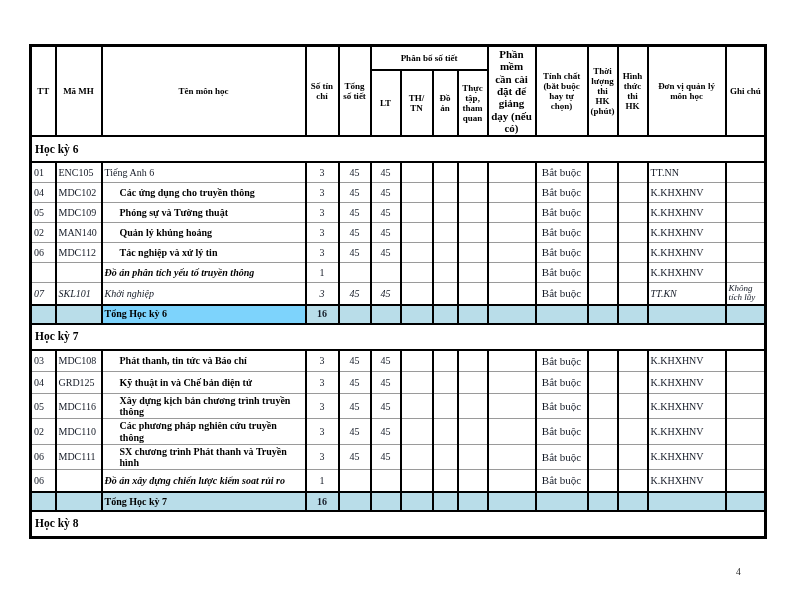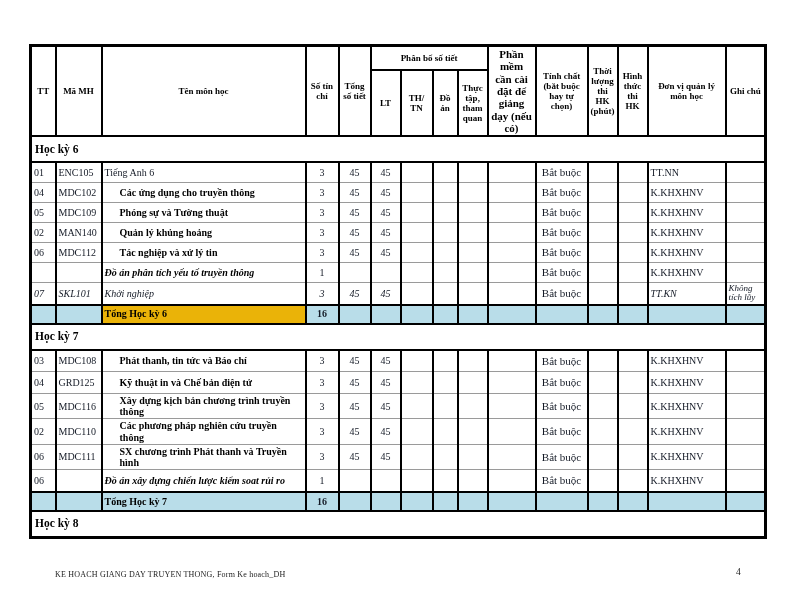--- a/index.html
+++ b/index.html
@@ -223,21 +223,21 @@
           <td class="c-soft"></td>
           <td class="c-chat">Bắt buộc</td>
           <td class="c-num"></td>
           <td class="c-num"></td>
           <td class="c-unit">TT.KN</td>
           <td class="c-note">Không tích lũy</td>
         </tr>
         <tr class="total">
           <td class="c-tt" style="background: rgb(185, 221, 233);"></td>
           <td class="c-code" style="background: rgb(185, 221, 233);"></td>
-          <td class="c-name" style="background: #eab308;">Tổng Học kỳ 6</td>
+          <td class="c-name" style="background: #7dd3fc;">Tổng Học kỳ 6</td>
           <td class="c-num" style="background: rgb(185, 221, 233);">16</td>
           <td class="c-num" style="background: rgb(185, 221, 233);"></td>
           <td class="c-num" style="background: rgb(185, 221, 233);"></td>
           <td class="c-num" style="background: rgb(185, 221, 233);"></td>
           <td class="c-num" style="background: rgb(185, 221, 233);"></td>
           <td class="c-num" style="background: rgb(185, 221, 233);"></td>
           <td class="c-soft" style="background: rgb(185, 221, 233);"></td>
           <td class="c-chat" style="background: rgb(185, 221, 233);"></td>
           <td class="c-num" style="background: rgb(185, 221, 233);"></td>
           <td class="c-num" style="background: rgb(185, 221, 233);"></td>
@@ -369,15 +369,14 @@
           <td class="c-note" style="background: rgb(185, 221, 233);"></td>
         </tr>
       </tbody>
       <tbody class="sec-2">
         <tr class="band">
           <td colspan="15">Học kỳ 8</td>
         </tr>
       </tbody>
     </table>
 
-  <div class="footer-left">KE HOACH GIANG DAY TRUYEN THONG, Form Ke hoach_DH</div>
   <div class="page-number">4</div>
 </div>
 
 </body></html>

